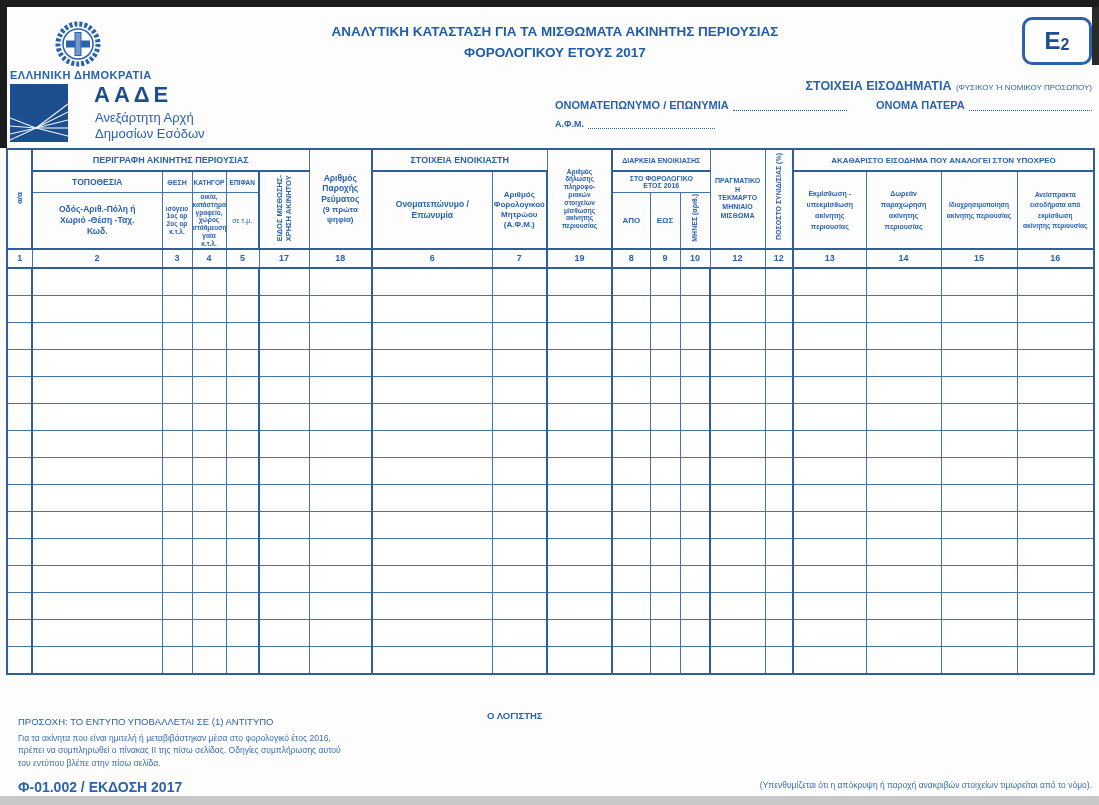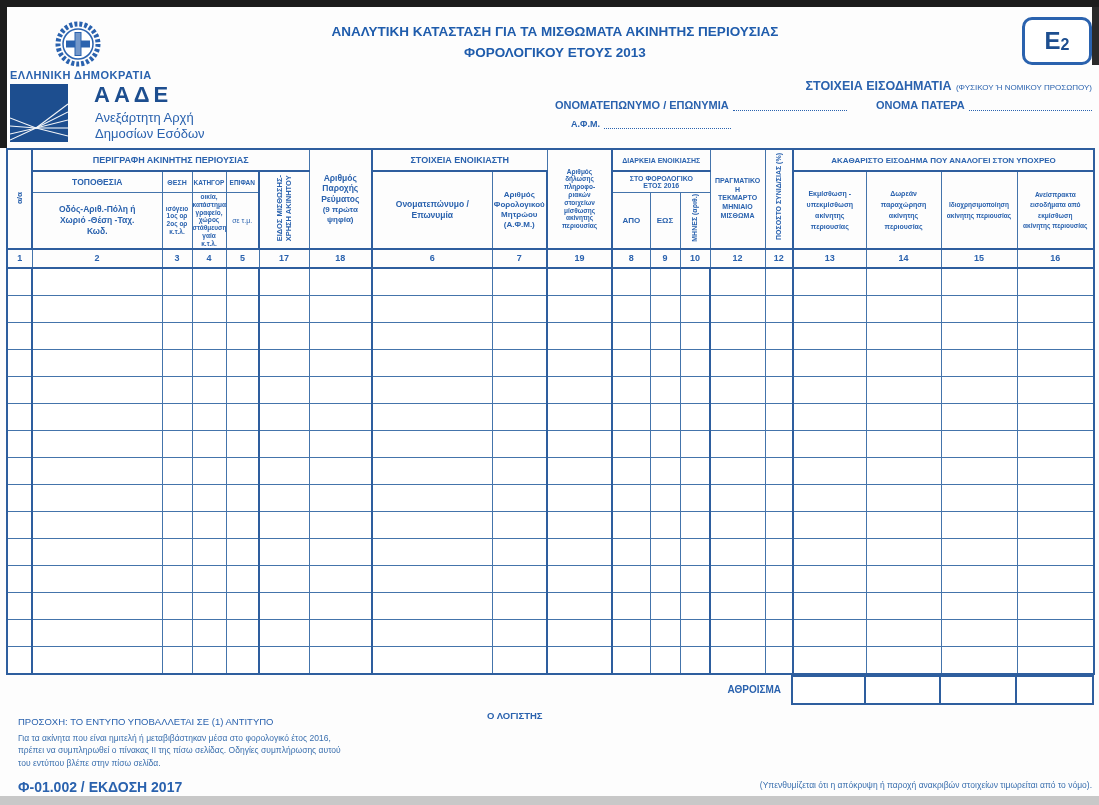--- a/index.html
+++ b/index.html
@@ -24,21 +24,21 @@
   .e2 .l{font-size:24px;font-weight:bold;color:#1d4e8f;}
   .e2 .d{font-size:16px;font-weight:bold;color:#1d4e8f;margin-top:8px;}
   .sec{left:700px;top:76px;width:392px;text-align:right;}
   .sec .t{font-size:12.5px;font-weight:bold;}
   .sec .s{font-size:8px;font-weight:normal;}
   .fieldrow{display:flex;align-items:flex-end;}
   .fieldrow .lbl{font-size:11px;font-weight:bold;white-space:nowrap;}
   .fieldrow .dots{flex:1;border-bottom:1.5px dotted #2a62ae;height:12px;margin-left:4px;}
   .namefield{left:555px;top:98px;width:292px;}
   .fatherfield{left:876px;top:98px;width:216px;}
-  .afmfield{left:555px;top:116px;width:160px;margin-left:16px;}
+  .afmfield{left:555px;top:116px;width:160px;}
   .afmfield .lbl{font-size:9px;font-weight:bold;}
 
   
   .tablewrap{left:6px;top:148px;width:1087px;}
   table{border-collapse:collapse;table-layout:fixed;width:1087px;}
   th,td{padding:0;margin:0;overflow:hidden;}
   .main{border:2px solid #2e5e9e;}
   .main th{border:1px solid #4474ab;vertical-align:middle;text-align:center;font-weight:bold;color:#2a62ae;}
   .main td{border:1px solid #4474ab;}
   .gh{font-size:9px;height:20px;}
@@ -101,21 +101,21 @@
         <line x1="26" y1="44" x2="0" y2="56"></line>
       </g>
     </svg>
   </div>
   <div class="abs aade">ΑΑΔΕ</div>
   <div class="abs agency1">Ανεξάρτητη Αρχή</div>
   <div class="abs agency2">Δημοσίων Εσόδων</div>
 
   <div class="abs title">
     <div>ΑΝΑΛΥΤΙΚΗ ΚΑΤΑΣΤΑΣΗ ΓΙΑ ΤΑ ΜΙΣΘΩΜΑΤΑ ΑΚΙΝΗΤΗΣ ΠΕΡΙΟΥΣΙΑΣ</div>
-    <div>ΦΟΡΟΛΟΓΙΚΟΥ ΕΤΟΥΣ 2013</div>
+    <div>ΦΟΡΟΛΟΓΙΚΟΥ ΕΤΟΥΣ 2017</div>
   </div>
 
   <div class="abs e2">
     <span class="l">Ε</span>
     <span class="d">2</span>
   </div>
 
   <div class="abs fieldrow namefield">
     <span class="lbl">ΟΝΟΜΑΤΕΠΩΝΥΜΟ / ΕΠΩΝΥΜΙΑ</span>
     <span class="dots"></span>
@@ -571,52 +571,20 @@
             <td></td>
             <td class="thickR"></td>
             <td></td>
             <td></td>
             <td></td>
             <td></td>
           </tr>
         </tbody>
     </table>
 
-    <table class="sum">
-      <colgroup>
-        <col style="width:25px">
-          <col style="width:130px">
-          <col style="width:30px">
-          <col style="width:34px">
-        <col style="width:33px">
-          <col style="width:50px">
-          <col style="width:63px">
-          <col style="width:120px">
-        <col style="width:55px">
-          <col style="width:65px">
-          <col style="width:38px">
-          <col style="width:30px">
-        <col style="width:30px">
-          <col style="width:55px">
-          <col style="width:28px">
-          <col style="width:73px">
-        <col style="width:75px">
-          <col style="width:76px">
-          <col style="width:77px">
-      </colgroup>
-      <tbody>
-          <tr>
-        <td colspan="15" class="nob">ΑΘΡΟΙΣΜΑ</td>
-        <td class="box"></td>
-        <td class="box"></td>
-        <td class="box"></td>
-        <td class="box"></td>
-      </tr>
-    </tbody>
-      </table>
   </div>
 
   <div class="abs accountant">Ο ΛΟΓΙΣΤΗΣ</div>
   <div class="abs attention">ΠΡΟΣΟΧΗ:  ΤΟ ΕΝΤΥΠΟ ΥΠΟΒΑΛΛΕΤΑΙ ΣΕ (1) ΑΝΤΙΤΥΠΟ</div>
   <div class="abs note pre">Για τα ακίνητα που είναι ημιτελή ή μεταβιβάστηκαν μέσα στο φορολογικό έτος 2016,
 πρέπει να συμπληρωθεί ο πίνακας ΙΙ της πίσω σελίδας. Οδηγίες συμπλήρωσης αυτού
 του εντύπου βλέπε στην πίσω σελίδα.</div>
   <div class="abs version">Φ-01.002 / ΕΚΔΟΣΗ 2017</div>
   <div class="abs legal">(Υπενθυμίζεται ότι η απόκρυψη ή  παροχή ανακριβών στοιχείων τιμωρείται από το νόμο).</div>
 

